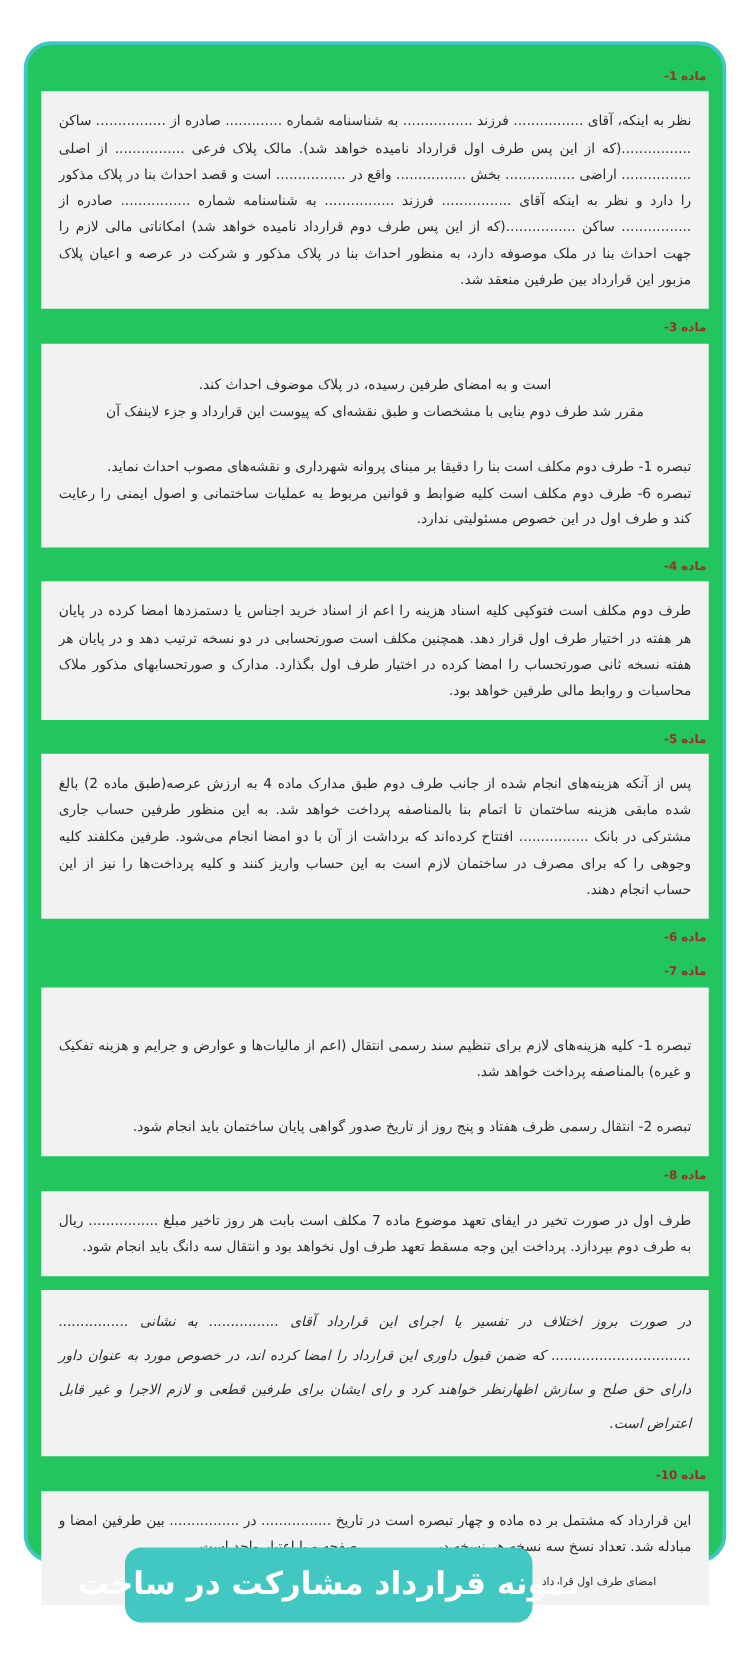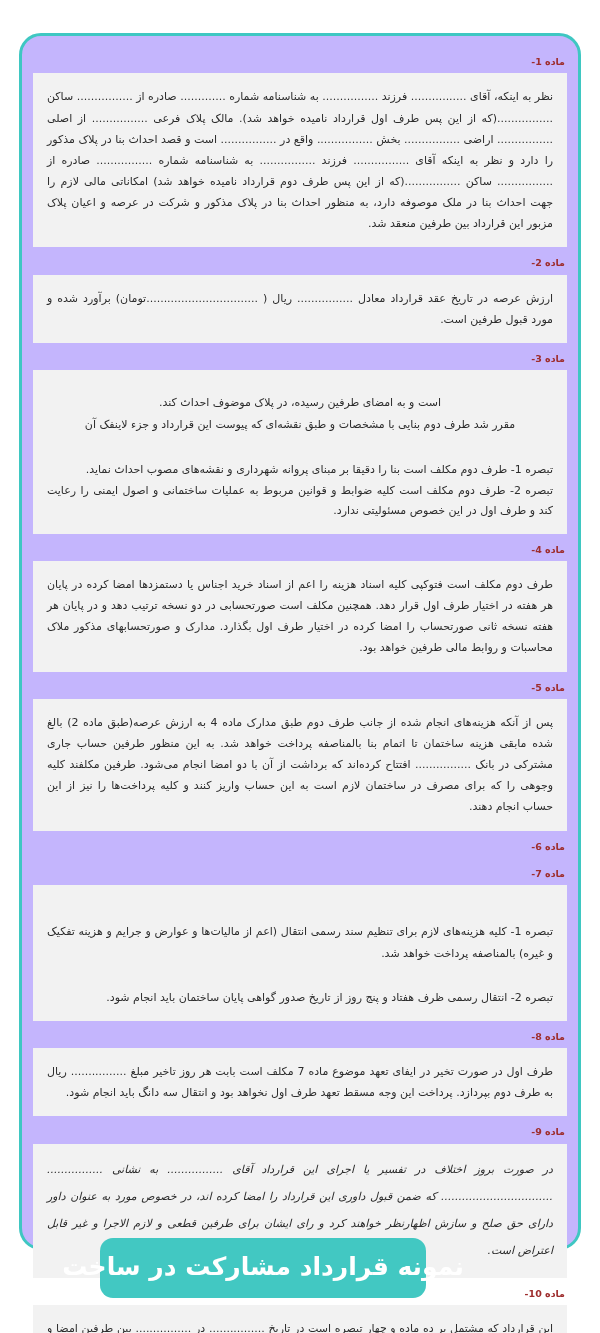--- a/index.html
+++ b/index.html
@@ -19,21 +19,21 @@
   
   .doc-frame {
     position: absolute;
     left: 19px;
     top: 33px;
     width: 562px;
     height: 1217px;
     box-sizing: border-box;
     border: 3px solid #3fc7c2;
     border-radius: 22px;
-    background: #c4b5fd;
+    background: #22c55e;
   }
 
   .doc-scroll {
     position: absolute;
     inset: 0;
     padding: 21px 11px 14px 11px;
     box-sizing: border-box;
   }
 
   
@@ -134,34 +134,28 @@
 <div class="doc-frame">
   <div class="doc-scroll">
 
     <section class="article">
       <div class="article-heading">ماده 1-</div>
       <div class="article-body">
         <p class="para">نظر به اینکه، آقای ................ فرزند ................ به شناسنامه شماره ............. صادره از ................ ساکن ................(که از این پس طرف اول قرارداد نامیده خواهد شد). مالک پلاک فرعی ................ از اصلی ................ اراضی ................ بخش ................ واقع در ................ است و قصد احداث بنا در پلاک مذکور را دارد و نظر به اینکه آقای ................ فرزند ................ به شناسنامه شماره ................ صادره از ................ ساکن ................(که از این پس طرف دوم قرارداد نامیده خواهد شد) امکاناتی مالی لازم را جهت احداث بنا در ملک موصوفه دارد، به منظور احداث بنا در پلاک مذکور و شرکت در عرصه و اعیان پلاک مزبور این قرارداد بین طرفین منعقد شد.</p>
       </div>
     </section>
 
-    <section class="article">
-      <div class="article-heading">ماده 2-</div>
-      <div class="article-body">
-        <p class="para">ارزش عرصه در تاریخ عقد قرارداد معادل ................ ریال ( ................................تومان) برآورد شده و مورد قبول طرفین است.</p>
-      </div>
-    </section>
 
     <section class="article">
       <div class="article-heading">ماده 3-</div>
       <div class="article-body">
         <p class="para center spaced-before">است و به  امضای طرفین رسیده، در پلاک موضوف احداث کند.</p>
         <p class="para center">مقرر شد طرف دوم بنایی با مشخصات و طبق نقشه‌ای که پیوست این قرارداد و جزء لاینفک آن</p>
         <p class="para gap">تبصره 1- طرف دوم مکلف است بنا را دقیقا بر مبنای پروانه شهرداری و نقشه‌های مصوب احداث نماید.</p>
-        <p class="para tight">تبصره 2- طرف دوم مکلف است کلیه ضوابط و قوانین مربوط به عملیات ساختمانی و اصول ایمنی را رعایت کند و طرف اول در این خصوص مسئولیتی ندارد.</p>
+        <p class="para tight">تبصره 6- طرف دوم مکلف است کلیه ضوابط و قوانین مربوط به عملیات ساختمانی و اصول ایمنی را رعایت کند و طرف اول در این خصوص مسئولیتی ندارد.</p>
       </div>
     </section>
 
     <section class="article">
       <div class="article-heading">ماده 4-</div>
       <div class="article-body">
         <p class="para">طرف دوم مکلف است فتوکپی کلیه اسناد هزینه را اعم از اسناد خرید اجناس یا دستمزدها امضا کرده در پایان هر هفته در اختیار طرف اول قرار دهد. همچنین مکلف است صورتحسابی در دو نسخه ترتیب دهد و در پایان هر هفته نسخه ثانی صورتحساب را امضا کرده در اختیار طرف اول بگذارد. مدارک و صورتحسابهای مذکور ملاک محاسبات و روابط مالی طرفین خواهد بود.</p>
       </div>
     </section>
 
@@ -185,21 +179,20 @@
     </section>
 
     <section class="article">
       <div class="article-heading">ماده 8-</div>
       <div class="article-body">
         <p class="para">طرف اول در صورت تخیر در ایفای تعهد موضوع ماده 7 مکلف است بابت هر روز تاخیر مبلغ ................ ریال به طرف دوم بپردازد. پرداخت این وجه مسقط تعهد طرف اول نخواهد بود و انتقال سه دانگ باید انجام شود.</p>
       </div>
     </section>
 
     <section class="article">
-      <div class="article-heading">ماده 9-</div>
       <div class="article-body">
         <p class="para loose">در صورت بروز اختلاف در تفسیر یا اجرای این قرارداد آقای ................ به نشانی ................ ................................ که ضمن قبول داوری این قرارداد را امضا کرده اند، در خصوص مورد به عنوان داور دارای حق صلح و سازش اظهارنظر خواهند کرد و رای ایشان برای طرفین قطعی و لازم الاجرا و غیر قابل اعتراض است.</p>
       </div>
     </section>
 
     <section class="article">
       <div class="article-heading">ماده 10-</div>
       <div class="article-body">
         <p class="para">این قرارداد که مشتمل بر ده ماده و چهار تبصره است در تاریخ ................ در ................ بین طرفین امضا و مبادله شد. تعداد نسخ سه نسخه هر نسخه در ................ صفحه و با اعتبار واحد است.</p>
         <div class="sign-row">

